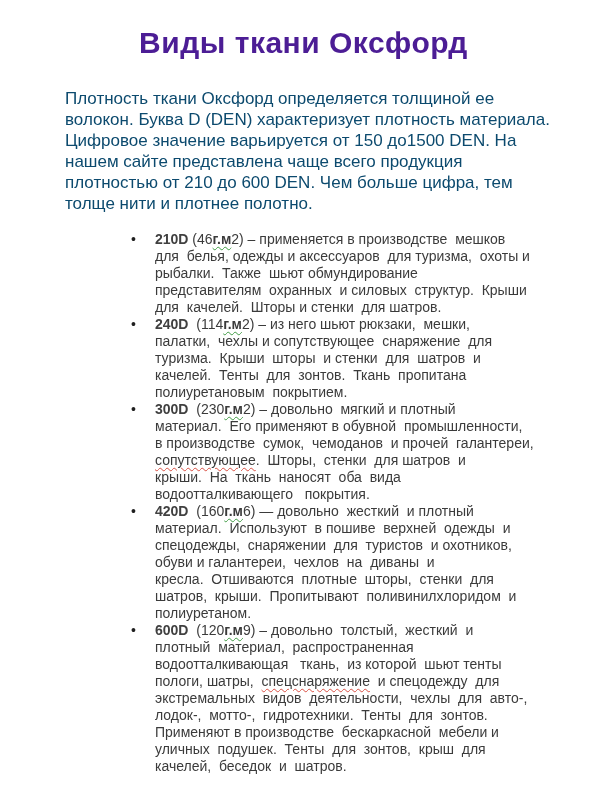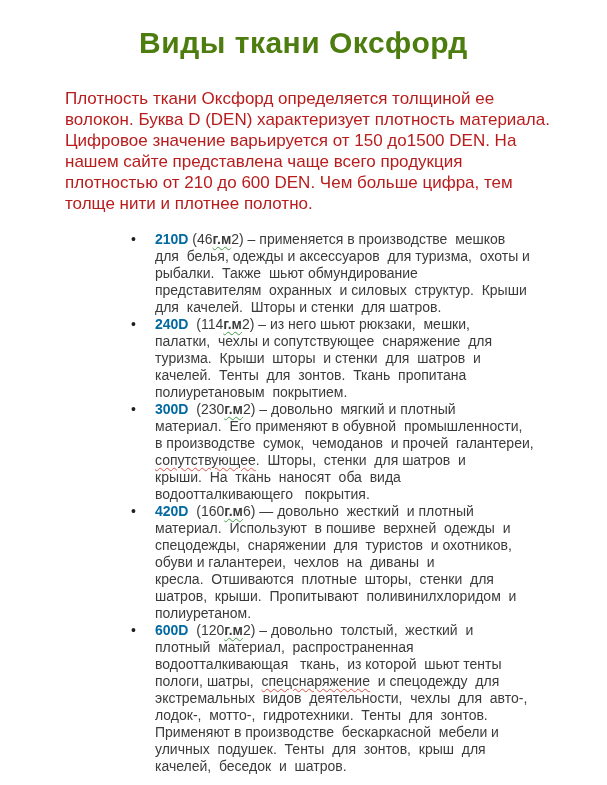--- a/index.html
+++ b/index.html
@@ -20,29 +20,29 @@
     position: relative;
     box-sizing: border-box;
   }
   .page-title {
     margin: 0;
     padding-top: 24px;
     text-align: center;
     font-size: 30px;
     line-height: 38px;
     font-weight: bold;
-    color: #4d7c0f;
+    color: #4c1d95;
     letter-spacing: 0.5px;
   }
   .intro {
     margin: 26px 40px 0 65px;
     font-size: 17px;
     line-height: 21px;
     white-space: pre;
-    color: #b91c1c;
+    color: #0c4a6e;
   }
   .fabric-list {
     margin: 17px 40px 0 155px;
     padding: 0;
     list-style: none;
     font-size: 14px;
     line-height: 17px;
   }
   .fabric-list li {
     position: relative;
@@ -53,21 +53,21 @@
   .fabric-list li::before {
     content: "\2022";
     position: absolute;
     left: -24px;
     top: 0;
     font-size: 14px;
     color: #1f1f1f;
   }
   .seg-bold {
     font-weight: bold;
-    color: #0369a1;
+    color: #404040;
   }
   .seg-spell {
     text-decoration: underline wavy #d94f43 1px;
     text-underline-offset: 2px;
   }
   .seg-grammar {
     text-decoration: underline wavy #3f9b43 1px;
     text-underline-offset: 2px;
     font-weight: bold;
   }
@@ -100,21 +100,21 @@
 </span><span class="seg-spell">сопутствующее</span><span>.  Шторы,  стенки  для шатров  и
 крыши.  На  ткань  наносят  оба  вида
 водоотталкивающего   покрытия.</span></li>
       <li><span class="seg-bold">420D</span><span>  (160</span><span class="seg-grammar">г.м</span><span>6) — довольно  жесткий  и плотный
 материал.  Используют  в пошиве  верхней  одежды  и
 спецодежды,  снаряжении  для  туристов  и охотников,
 обуви и галантереи,  чехлов  на  диваны  и
 кресла.  Отшиваются  плотные  шторы,  стенки  для
 шатров,  крыши.  Пропитывают  поливинилхлоридом  и
 полиуретаном.</span></li>
-      <li><span class="seg-bold">600D</span><span>  (120</span><span class="seg-grammar">г.м</span><span>2) – довольно  толстый,  жесткий  и
+      <li><span class="seg-bold">600D</span><span>  (120</span><span class="seg-grammar">г.м</span><span>9) – довольно  толстый,  жесткий  и
 плотный  материал,  распространенная
 водоотталкивающая   ткань,  из которой  шьют тенты
 пологи, шатры,  </span><span class="seg-spell">спецснаряжение</span><span>  и спецодежду  для
 экстремальных  видов  деятельности,  чехлы  для  авто-,
 лодок-,  мотто-,  гидротехники.  Тенты  для  зонтов.
 Применяют в производстве  бескаркасной  мебели и
 уличных  подушек.  Тенты  для  зонтов,  крыш  для
 качелей,  беседок  и  шатров.</span></li>
     </ul>
 </div>

